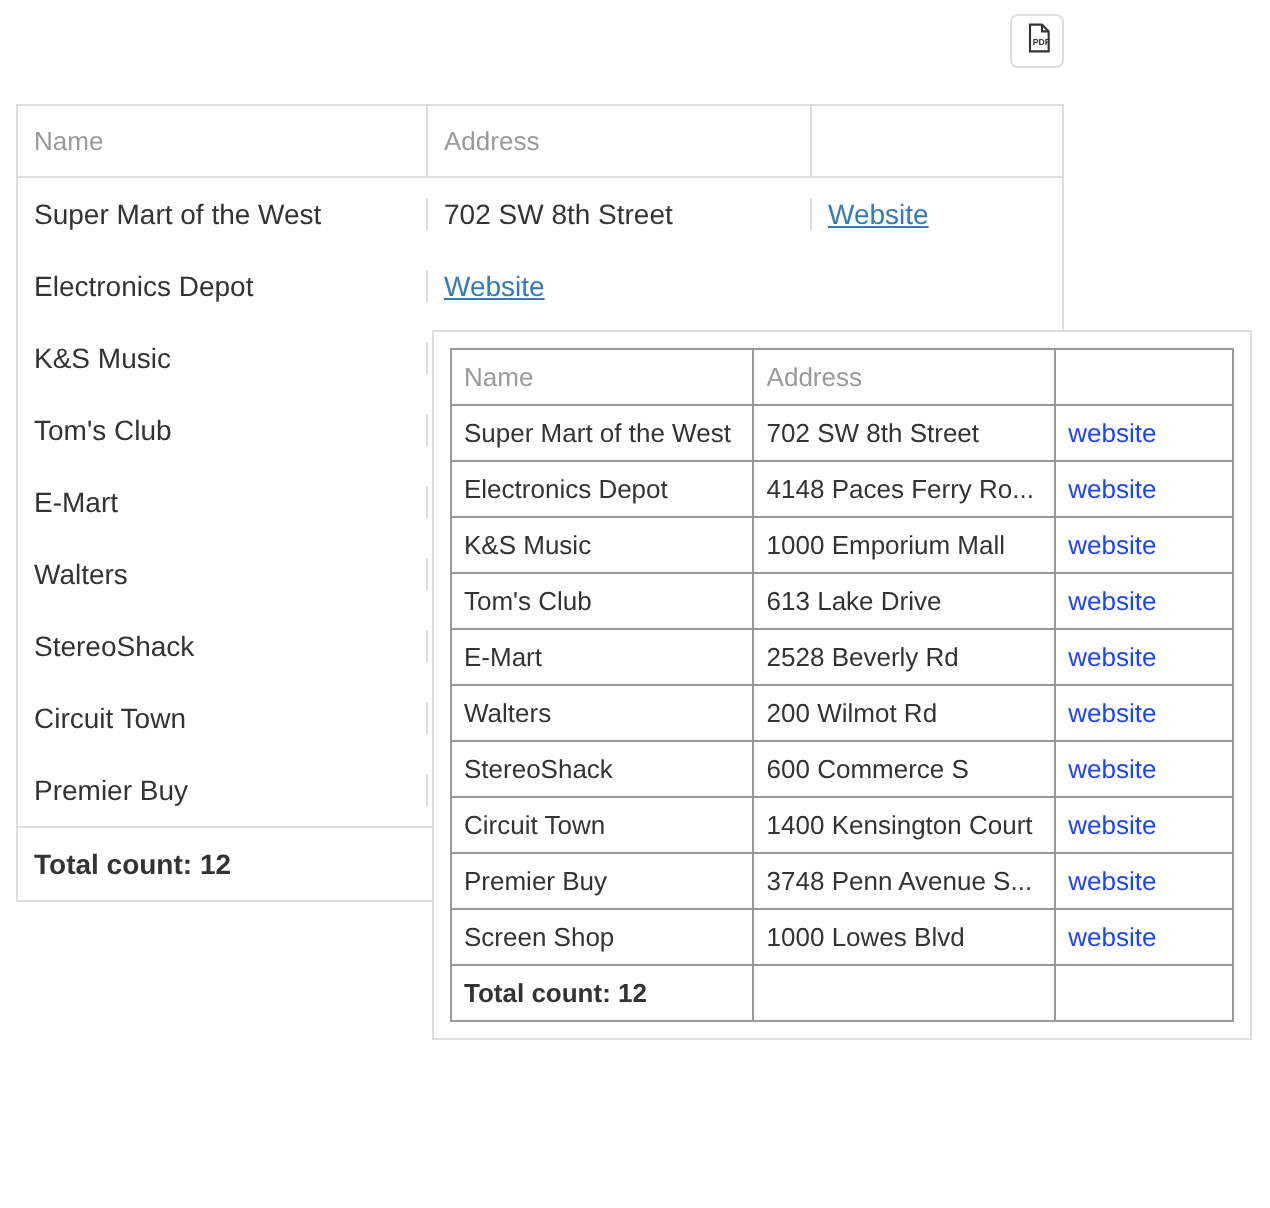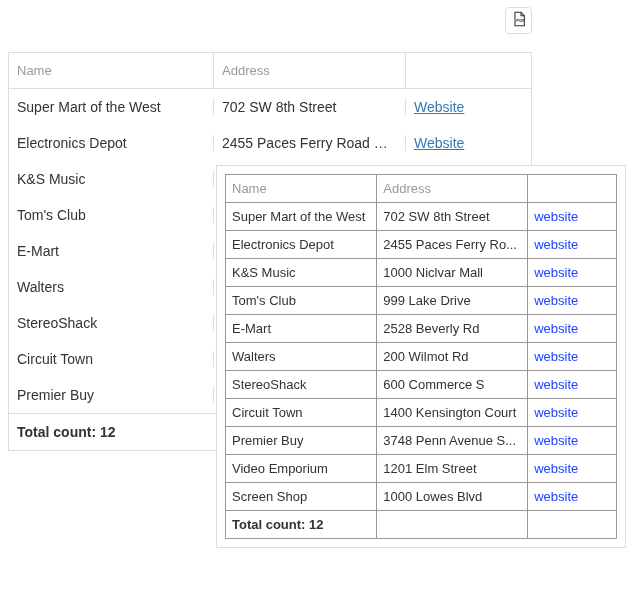--- a/index.html
+++ b/index.html
@@ -136,21 +136,20 @@
     <div class="gb-col-link"></div>
   </div>
   <div id="gb-body">
       <div class="gb-row">
         <div class="gb-col-name">Super Mart of the West</div>
         <div class="gb-col-addr">702 SW 8th Street</div>
         <div class="gb-col-link"><a class="web-link-1">Website</a></div>
       </div>
       <div class="gb-row">
         <div class="gb-col-name">Electronics Depot</div>
-        <div class="gb-col-addr">2455 Paces Ferry Road NW</div>
         <div class="gb-col-link"><a class="web-link-1">Website</a></div>
       </div>
       <div class="gb-row">
         <div class="gb-col-name">K&amp;S Music</div>
         <div class="gb-col-addr"></div>
         <div class="gb-col-link"></div>
       </div>
       <div class="gb-row">
         <div class="gb-col-name">Tom's Club</div>
         <div class="gb-col-addr"></div>
@@ -202,31 +201,31 @@
       </tr>
     </thead>
     <tbody id="gf-body">
         <tr>
           <td class="gf-col-name">Super Mart of the West</td>
           <td class="gf-col-addr">702 SW 8th Street</td>
           <td class="gf-col-link"><span class="web-link-2">website</span></td>
         </tr>
         <tr>
           <td class="gf-col-name">Electronics Depot</td>
-          <td class="gf-col-addr">2455 Paces Ferry Ro...</td>
+          <td class="gf-col-addr">4148 Paces Ferry Ro...</td>
           <td class="gf-col-link"><span class="web-link-2">website</span></td>
         </tr>
         <tr>
           <td class="gf-col-name">K&amp;S Music</td>
-          <td class="gf-col-addr">1000 Niclvar Mall</td>
+          <td class="gf-col-addr">1000 Emporium Mall</td>
           <td class="gf-col-link"><span class="web-link-2">website</span></td>
         </tr>
         <tr>
           <td class="gf-col-name">Tom's Club</td>
-          <td class="gf-col-addr">999 Lake Drive</td>
+          <td class="gf-col-addr">613 Lake Drive</td>
           <td class="gf-col-link"><span class="web-link-2">website</span></td>
         </tr>
         <tr>
           <td class="gf-col-name">E-Mart</td>
           <td class="gf-col-addr">2528 Beverly Rd</td>
           <td class="gf-col-link"><span class="web-link-2">website</span></td>
         </tr>
         <tr>
           <td class="gf-col-name">Walters</td>
           <td class="gf-col-addr">200 Wilmot Rd</td>
@@ -238,25 +237,20 @@
           <td class="gf-col-link"><span class="web-link-2">website</span></td>
         </tr>
         <tr>
           <td class="gf-col-name">Circuit Town</td>
           <td class="gf-col-addr">1400 Kensington Court</td>
           <td class="gf-col-link"><span class="web-link-2">website</span></td>
         </tr>
         <tr>
           <td class="gf-col-name">Premier Buy</td>
           <td class="gf-col-addr">3748 Penn Avenue S...</td>
-          <td class="gf-col-link"><span class="web-link-2">website</span></td>
-        </tr>
-        <tr>
-          <td class="gf-col-name">Video Emporium</td>
-          <td class="gf-col-addr">1201 Elm Street</td>
           <td class="gf-col-link"><span class="web-link-2">website</span></td>
         </tr>
         <tr>
           <td class="gf-col-name">Screen Shop</td>
           <td class="gf-col-addr">1000 Lowes Blvd</td>
           <td class="gf-col-link"><span class="web-link-2">website</span></td>
         </tr>
       </tbody>
     <tfoot>
       <tr class="gf-footer">

